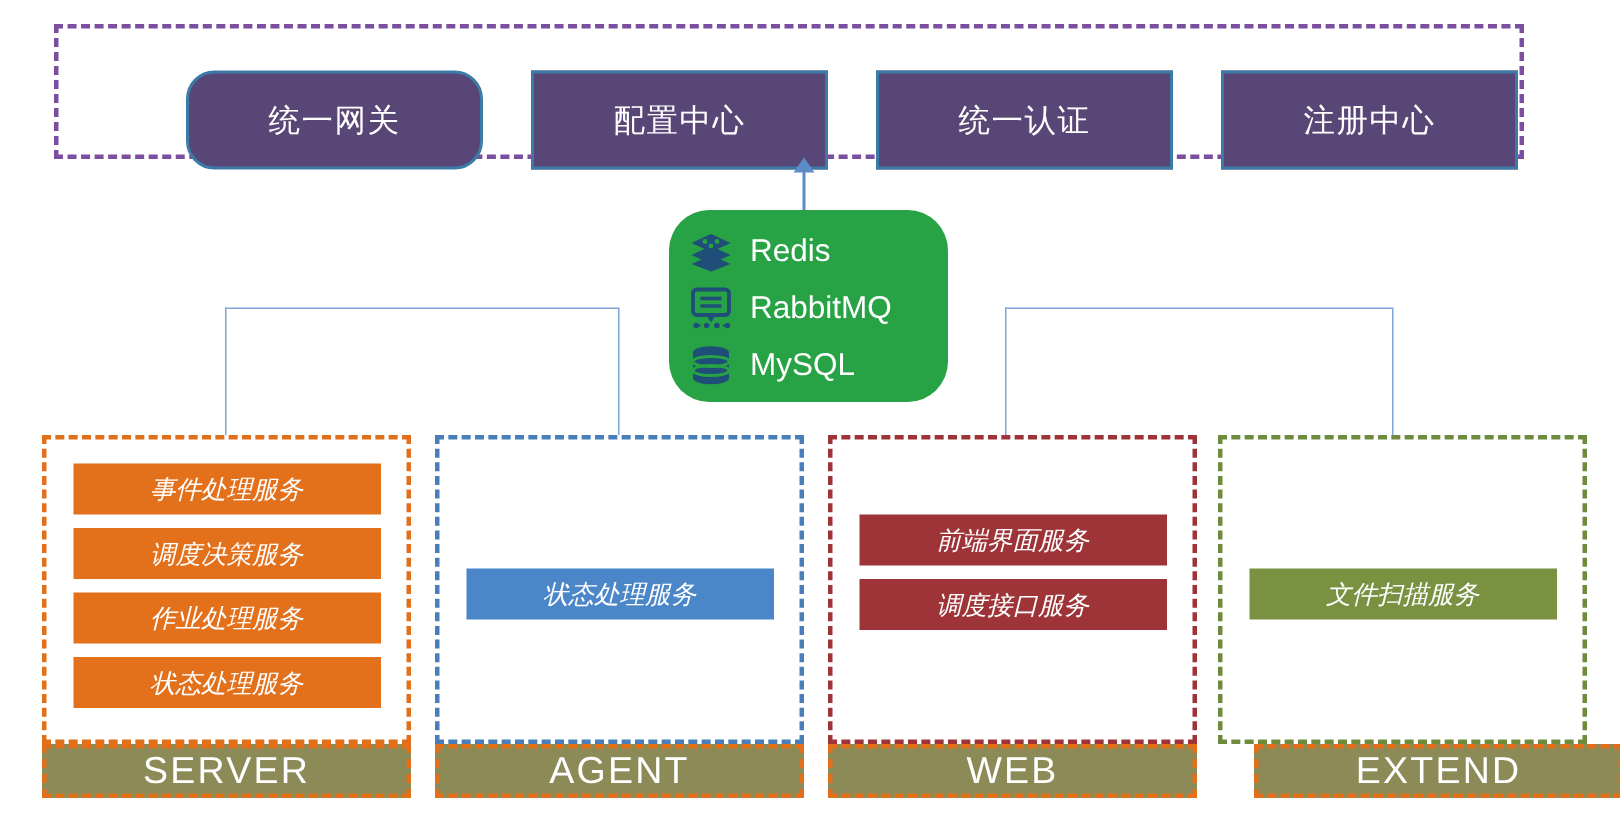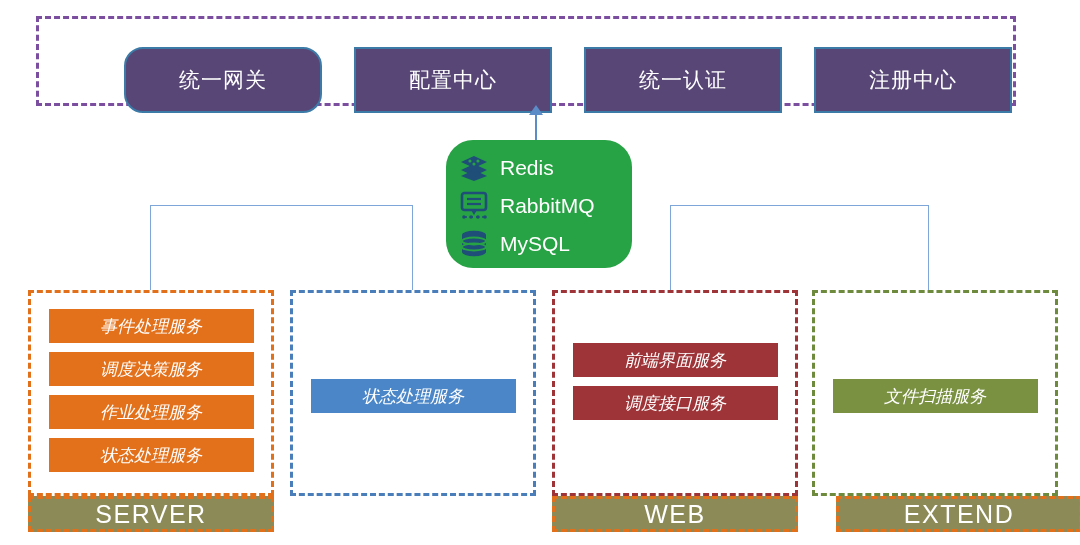--- a/index.html
+++ b/index.html
@@ -292,20 +292,23 @@
     <div class="svc-stack stack-extend">
       <div class="svc svc-green">
         <span>文件扫描服务</span>
       </div>
     </div>
   </div>
 
   <div class="footer f-server">
     <span>SERVER</span>
   </div>
+  <div class="footer f-agent">
+    <span>AGENT</span>
+  </div>
   <div class="footer f-web">
     <span>WEB</span>
   </div>
   <div class="footer f-extend">
     <span>EXTEND</span>
   </div>
 
 </div>
 
 </body></html>

